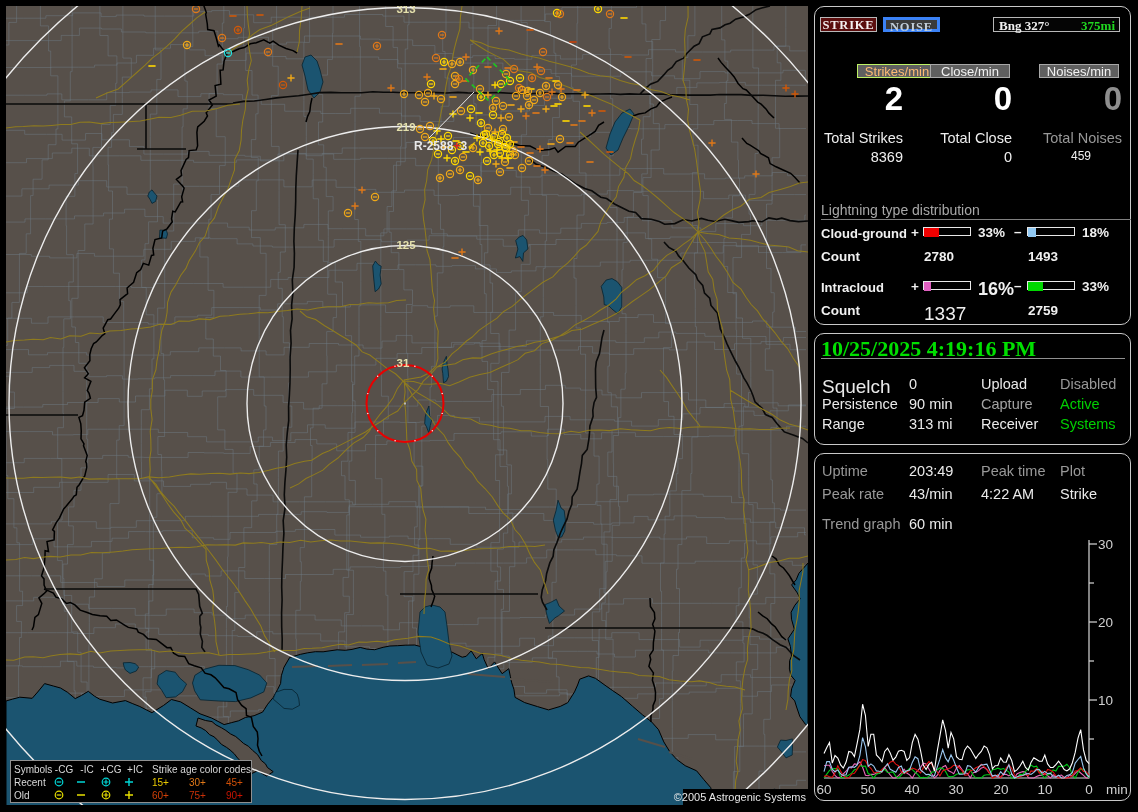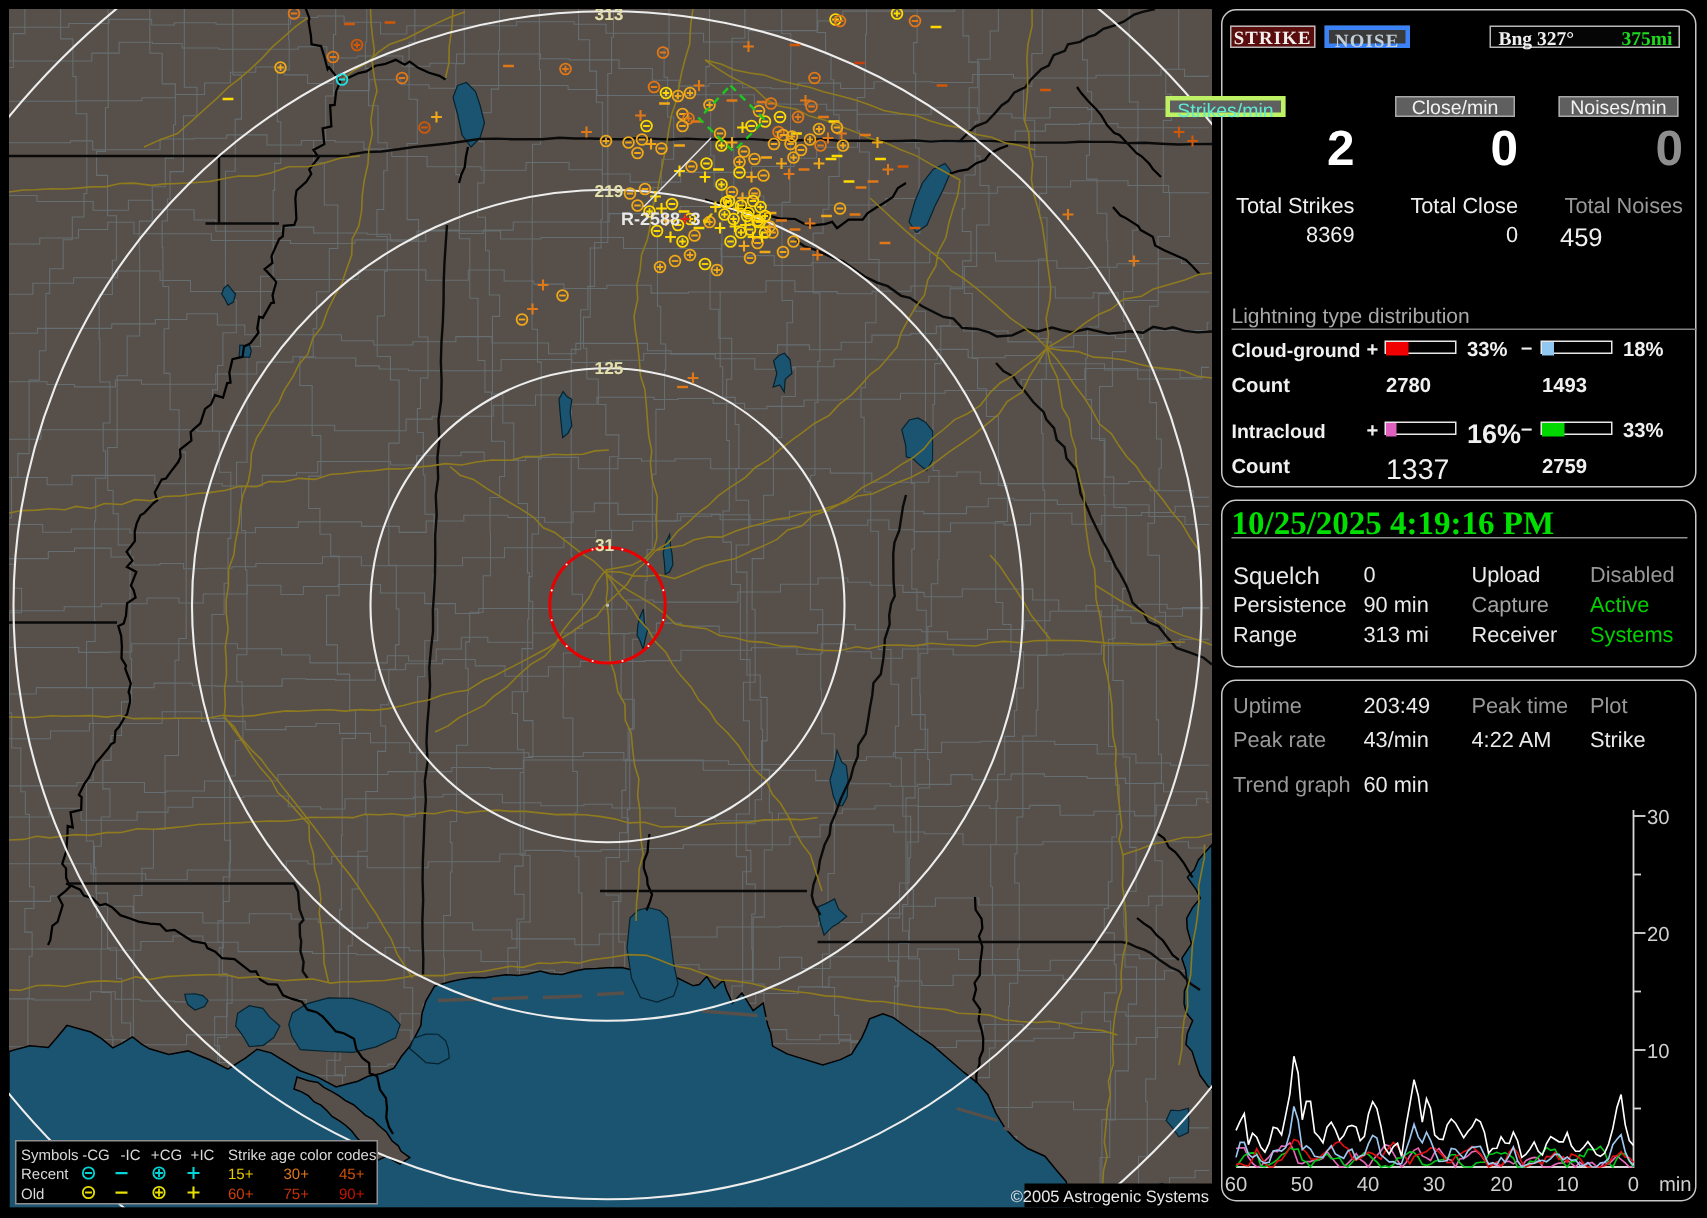--- a/index.html
+++ b/index.html
@@ -576,32 +576,32 @@
 <rect x="0" y="0" width="6" height="812" fill="#000"></rect>
 <rect x="0" y="805" width="810" height="7" fill="#000"></rect>
 <rect x="808" y="0" width="6" height="812" fill="#000"></rect>
 </svg>
 <div style="position:absolute;left:814px;top:6px;width:317px;height:319px;border:1px solid #C8C8C8;border-radius:10px;background:#000"></div>
 <div style="position:absolute;left:814px;top:333px;width:317px;height:112px;border:1px solid #C8C8C8;border-radius:10px;background:#000"></div>
 <div style="position:absolute;left:814px;top:453px;width:317px;height:348px;border:1px solid #C8C8C8;border-radius:10px;background:#000"></div>
 <div style="position:absolute;left:820px;top:17px;width:57px;height:15px;background:#5A0D0D;border:1px solid #B8B8B8;color:#F4EFEF;font-family:'Liberation Serif',serif;font-weight:bold;font-size:12.5px;letter-spacing:0.8px;text-align:center;line-height:15px">STRIKE</div>
 <div style="position:absolute;left:883px;top:17px;width:57px;height:15px;background:#3A3A3A;border:3px solid #3b82f6;color:#C2CEDA;font-family:'Liberation Serif',serif;font-weight:bold;font-size:12.5px;letter-spacing:0.8px;text-align:center;line-height:15px">NOISE</div>
 <div style="position:absolute;left:993px;top:17px;width:127px;height:15px;background:#050505;border:1px solid #B8B8B8;font-family:'Liberation Serif',serif;font-weight:bold;font-size:13px;line-height:15px"><span style="color:#F0F0F0;padding-left:5px">Bng 327°</span><span style="color:#20D820;float:right;padding-right:4px">375mi</span></div>
-<div style="position:absolute;left:777px;top:64px;width:80px;height:14px;background:#5F5F5F;border:3px solid #bef264;color:#5eead4;font-size:13px;text-align:center;line-height:14px">Strikes/min</div>
+<div style="position:absolute;left:857px;top:64px;width:80px;height:14px;background:#5F5F5F;border:1px solid #bef264;color:#fdba74;font-size:13px;text-align:center;line-height:14px">Strikes/min</div>
 <div style="position:absolute;left:930px;top:64px;width:80px;height:14px;background:#5F5F5F;border:1px solid #A8A8A8;color:#F2F2F2;font-size:13px;text-align:center;line-height:14px">Close/min</div>
 <div style="position:absolute;left:1039px;top:64px;width:80px;height:14px;background:#5F5F5F;border:1px solid #A8A8A8;color:#F2F2F2;font-size:13px;text-align:center;line-height:14px">Noises/min</div>
 <div style="position:absolute;left:822px;top:84px;width:81px;height:30px;color:#FFF;font-size:33px;font-weight:bold;text-align:right;line-height:30px">2</div>
 <div style="position:absolute;left:931px;top:84px;width:81px;height:30px;color:#FFF;font-size:33px;font-weight:bold;text-align:right;line-height:30px">0</div>
 <div style="position:absolute;left:1040px;top:84px;width:82px;height:30px;color:#8E8E8E;font-size:33px;font-weight:bold;text-align:right;line-height:30px">0</div>
 <div style="position:absolute;left:822px;top:130px;width:81px;color:#EFEFEF;font-size:14.5px;text-align:right">Total Strikes</div>
 <div style="position:absolute;left:931px;top:130px;width:81px;color:#EFEFEF;font-size:14.5px;text-align:right">Total Close</div>
 <div style="position:absolute;left:1040px;top:130px;width:82px;color:#989898;font-size:14.5px;text-align:right">Total Noises</div>
 <div style="position:absolute;left:822px;top:149px;width:81px;color:#EFEFEF;font-size:14.5px;text-align:right">8369</div>
 <div style="position:absolute;left:931px;top:149px;width:81px;color:#EFEFEF;font-size:14.5px;text-align:right">0</div>
-<div style="position:absolute;left:1040px;top:149px;width:82px;color:#EFEFEF;font-size:17px;text-align:left">459</div>
+<div style="position:absolute;left:1040px;top:149px;width:82px;color:#EFEFEF;font-size:12px;text-align:center">459</div>
 <div style="position:absolute;left:821px;top:202px;color:#A8A8A8;font-size:14px">Lightning type distribution</div>
 <div style="position:absolute;left:821px;top:219px;width:310px;height:1px;background:#808080"></div>
 <div style="position:absolute;left:821px;top:226px;font-size:13px;font-weight:bold;color:#F0F0F0">Cloud-ground</div>
 <div style="position:absolute;left:911px;top:225px;font-size:13.5px;font-weight:bold;color:#F0F0F0">+</div>
 <div style="position:absolute;left:923px;top:227px;width:48px;height:9px;border:1px solid #E8E8E8;background:#000">
     <div style="width:33%;height:9px;background:#F00000"></div>
   </div>
 <div style="position:absolute;left:978px;top:225px;font-size:13.5px;font-weight:bold;color:#F0F0F0">33%</div>
 <div style="position:absolute;left:1014px;top:224px;font-size:13.5px;font-weight:bold;color:#F0F0F0">–</div>
 <div style="position:absolute;left:1027px;top:227px;width:48px;height:9px;border:1px solid #E8E8E8;background:#000">
@@ -620,21 +620,21 @@
 <div style="position:absolute;left:1014px;top:278px;font-size:13.5px;font-weight:bold;color:#F0F0F0">–</div>
 <div style="position:absolute;left:1027px;top:281px;width:48px;height:9px;border:1px solid #E8E8E8;background:#000">
     <div style="width:33%;height:9px;background:#00D800"></div>
   </div>
 <div style="position:absolute;left:1082px;top:279px;font-size:13.5px;font-weight:bold;color:#F0F0F0">33%</div>
 <div style="position:absolute;left:821px;top:303px;font-size:13.5px;font-weight:bold;color:#F0F0F0">Count</div>
 <div style="position:absolute;left:924px;top:303px;font-size:19px;font-weight:normal;color:#F0F0F0">1337</div>
 <div style="position:absolute;left:1028px;top:303px;font-size:13.5px;font-weight:bold;color:#F0F0F0">2759</div>
 <div style="position:absolute;left:821px;top:336px;color:#00E000;font-family:'Liberation Serif',serif;font-weight:bold;font-size:22px;letter-spacing:0px">10/25/2025 4:19:16 PM</div>
 <div style="position:absolute;left:821px;top:358px;width:304px;height:1px;background:#909090"></div>
-<div style="position:absolute;left:822px;top:376px;color:#EAEAEA;font-size:16px">Squelch</div>
+<div style="position:absolute;left:822px;top:376px;color:#EAEAEA;font-size:19px">Squelch</div>
 <div style="position:absolute;left:909px;top:376px;color:#EAEAEA;font-size:14.5px">0</div>
 <div style="position:absolute;left:981px;top:376px;color:#EAEAEA;font-size:14.5px">Upload</div>
 <div style="position:absolute;left:1060px;top:376px;color:#989898;font-size:14.5px">Disabled</div>
 <div style="position:absolute;left:822px;top:396px;color:#EAEAEA;font-size:14.5px">Persistence</div>
 <div style="position:absolute;left:909px;top:396px;color:#EAEAEA;font-size:14.5px">90 min</div>
 <div style="position:absolute;left:981px;top:396px;color:#a3a3a3;font-size:14.5px">Capture</div>
 <div style="position:absolute;left:1060px;top:396px;color:#00D000;font-size:14.5px">Active</div>
 <div style="position:absolute;left:822px;top:416px;color:#EAEAEA;font-size:14.5px">Range</div>
 <div style="position:absolute;left:909px;top:416px;color:#EAEAEA;font-size:14.5px">313 mi</div>
 <div style="position:absolute;left:981px;top:416px;color:#EAEAEA;font-size:14.5px">Receiver</div>

